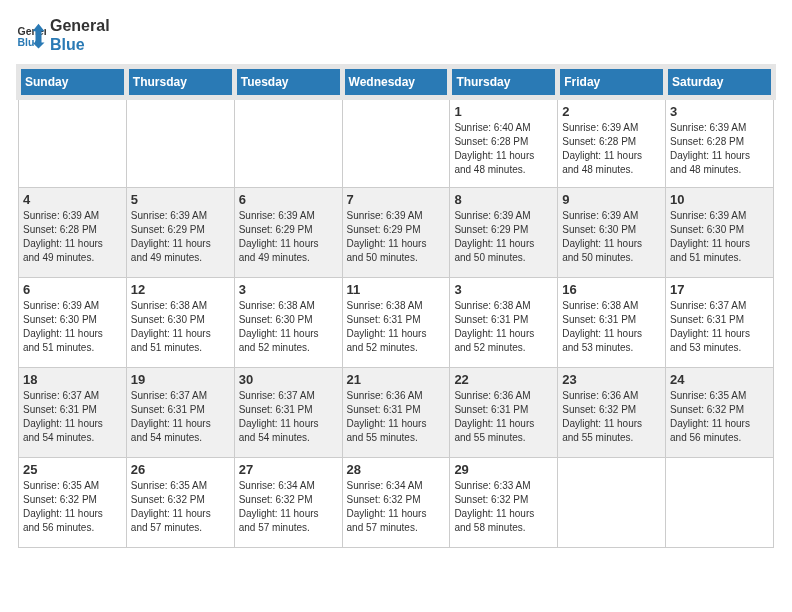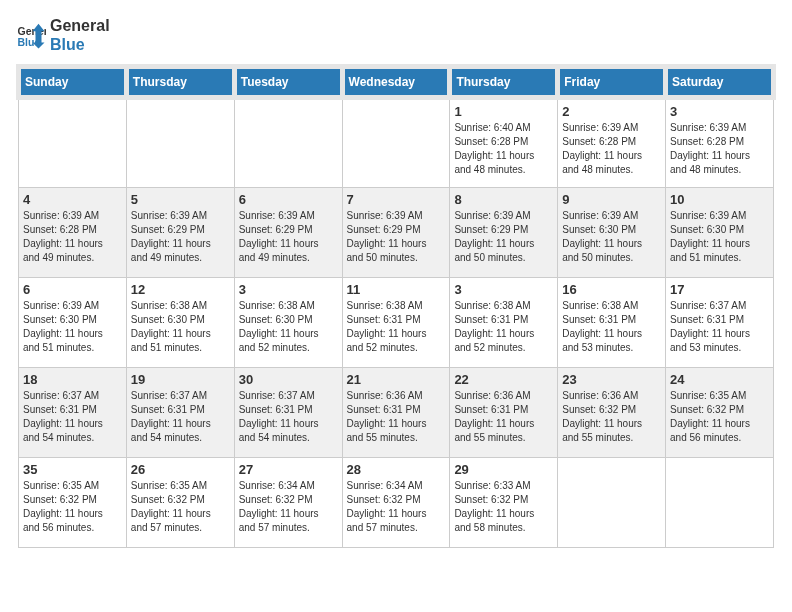--- a/index.html
+++ b/index.html
@@ -223,21 +223,21 @@
           <span class="day-number">23</span>
           <div class="day-info">Sunrise: 6:36 AM<br>Sunset: 6:32 PM<br>Daylight: 11 hours<br>and 55 minutes.</div>
         </td>
         <td>
           <span class="day-number">24</span>
           <div class="day-info">Sunrise: 6:35 AM<br>Sunset: 6:32 PM<br>Daylight: 11 hours<br>and 56 minutes.</div>
         </td>
       </tr>
       <tr class="row-white">
         <td>
-          <span class="day-number">35</span>
+          <span class="day-number">25</span>
           <div class="day-info">Sunrise: 6:35 AM<br>Sunset: 6:32 PM<br>Daylight: 11 hours<br>and 56 minutes.</div>
         </td>
         <td>
           <span class="day-number">26</span>
           <div class="day-info">Sunrise: 6:35 AM<br>Sunset: 6:32 PM<br>Daylight: 11 hours<br>and 57 minutes.</div>
         </td>
         <td>
           <span class="day-number">27</span>
           <div class="day-info">Sunrise: 6:34 AM<br>Sunset: 6:32 PM<br>Daylight: 11 hours<br>and 57 minutes.</div>
         </td>

